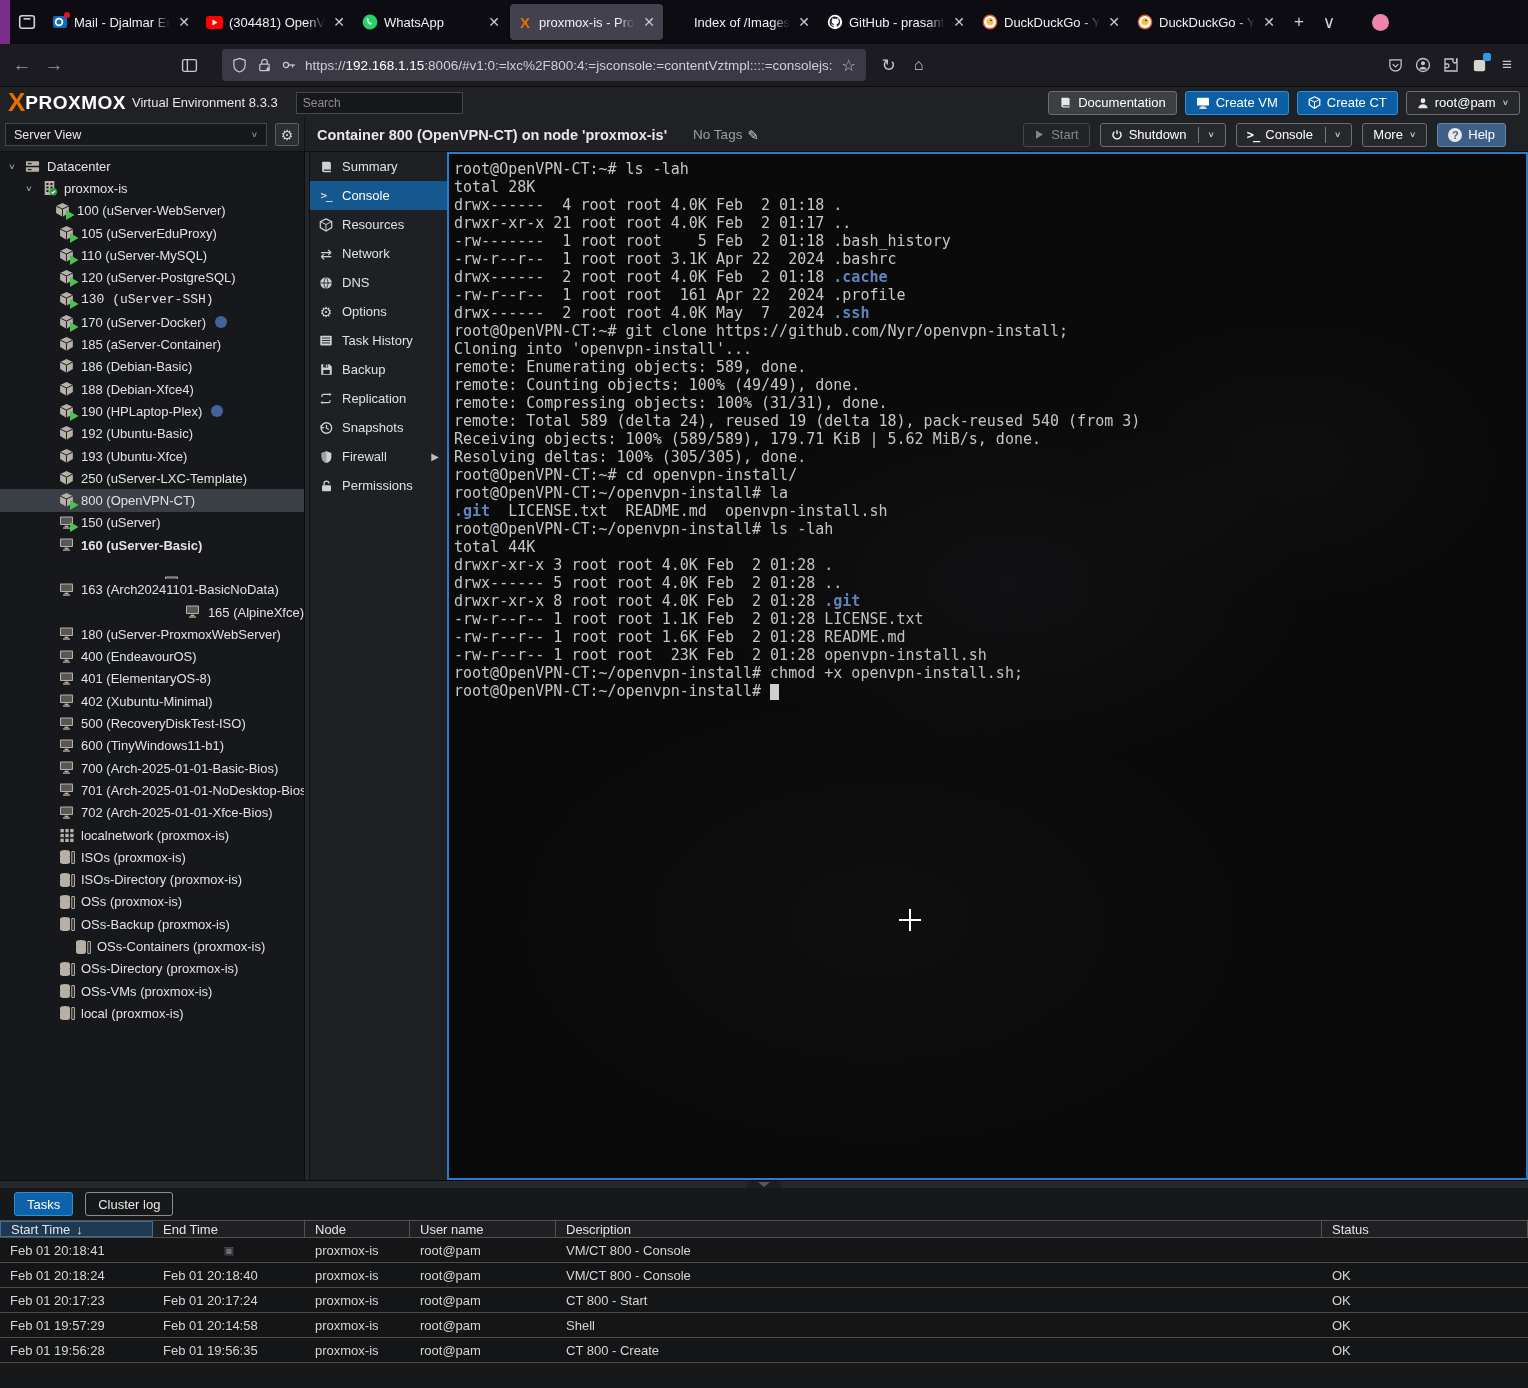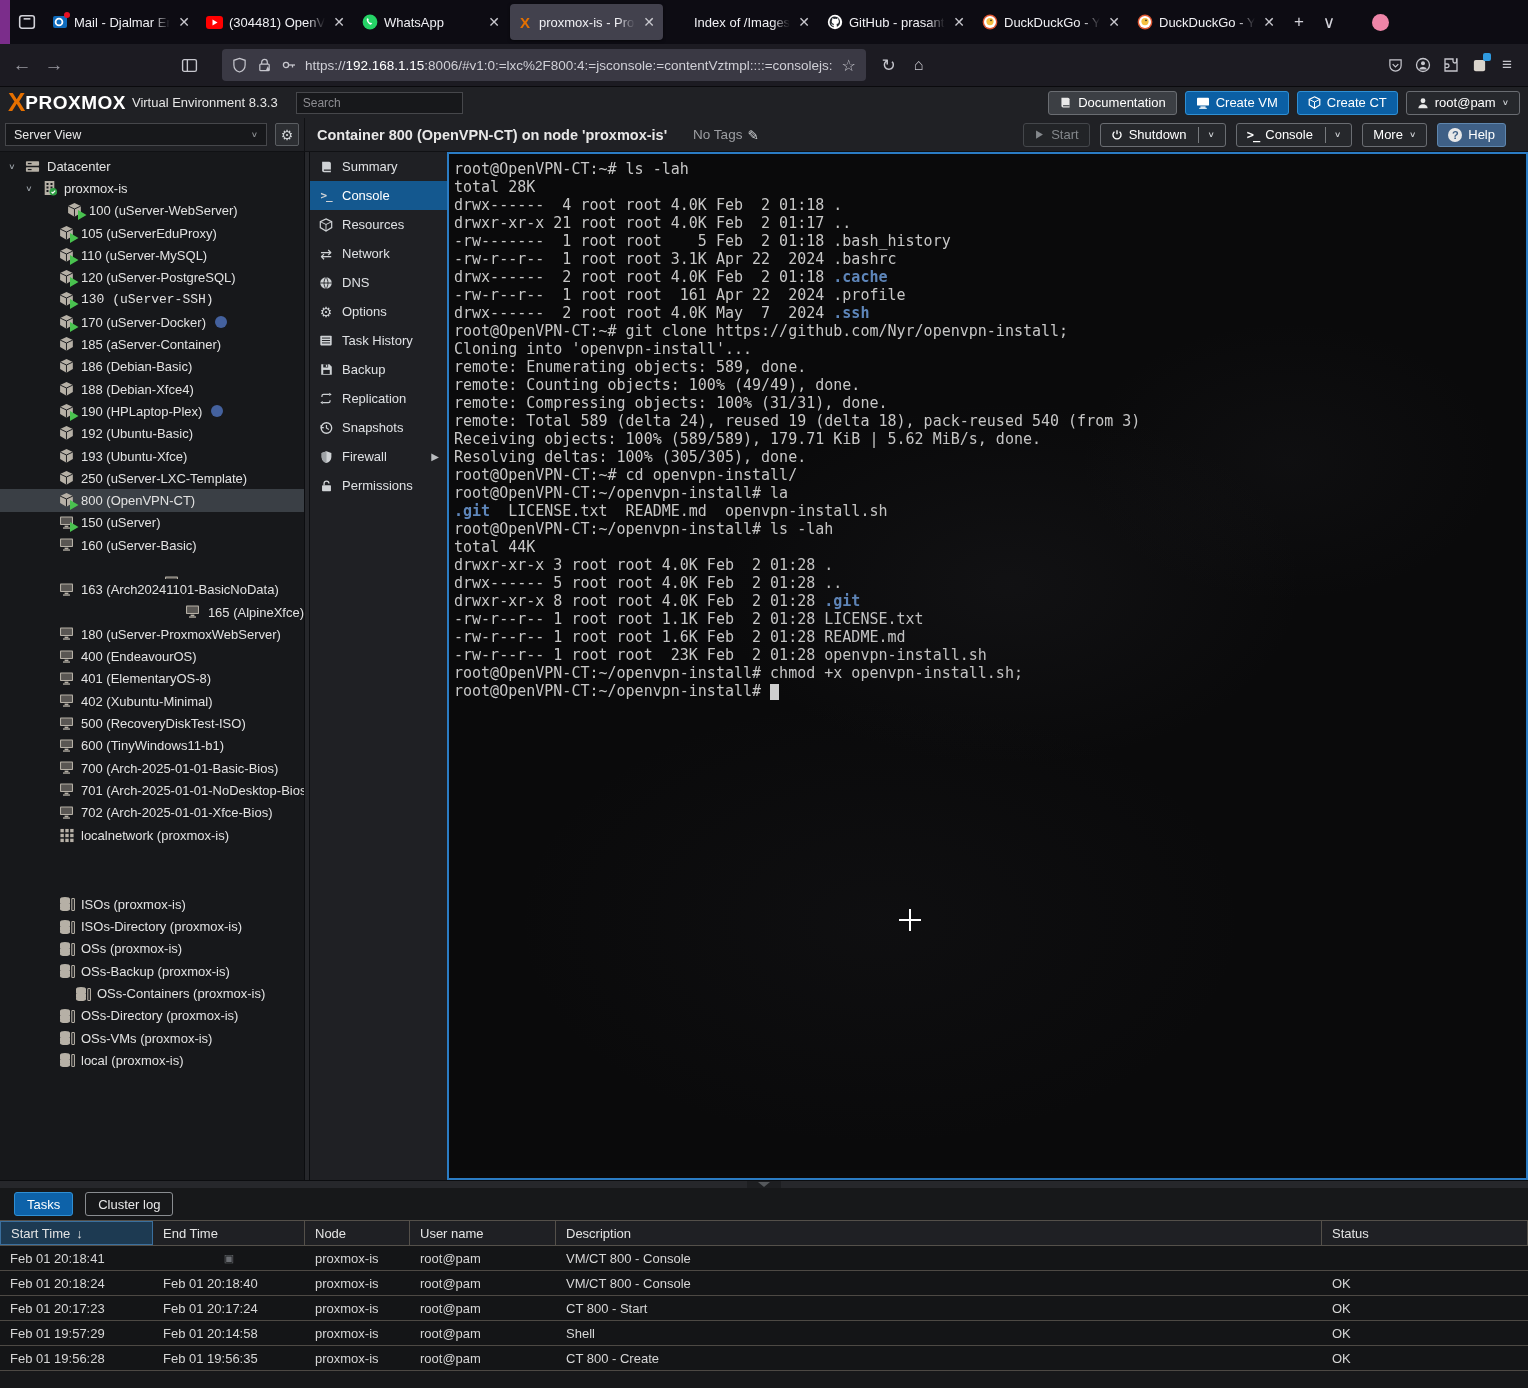--- a/index.html
+++ b/index.html
@@ -94,21 +94,21 @@
     background:#1d1e21; display:flex; align-items:center; justify-content:center; }
   .hsplit .handle::after { content:""; border-left:6px solid transparent; border-right:6px solid transparent; border-top:5px solid #55585c; }
 
   
   .bottom { height:200px; background:#17181a; }
   .btabs { height:32px; display:flex; align-items:center; gap:12px; padding:0 14px; }
   .btab { height:24px; padding:0 12px; display:flex; align-items:center; font-size:13px; border-radius:3px;
     color:#e8e8e8; border:1px solid #8a8d91; background:transparent; }
   .btab.active { background:#0d62a9; border-color:#2f8fd4; color:#fff; }
   .ttable { width:100%; }
-  .thead { display:flex; height:26px; background:#1f2024; border-top:1px solid #54504a; border-bottom:1px solid #54504a; }
+  .thead { display:flex; height:18px; background:#1f2024; border-top:1px solid #54504a; border-bottom:1px solid #54504a; }
   .th { display:flex; align-items:center; padding:0 10px; font-size:13px; color:#e4e4e4; border-right:1px solid #54504a; gap:6px; }
   .th.sorted { background:#1d3a52; border:1px solid #3a6f9e; }
   .tr { display:flex; height:25px; border-bottom:1px solid #4d4944; background:#141517; }
   .td { display:flex; align-items:center; padding:0 10px; font-size:13px; color:#d6d6d6; overflow:hidden; white-space:nowrap; }
   .runico { color:#6a6d72; font-size:11px; }
 
   svg { display:block; }
 </style>
 </head>
 <body>
@@ -381,21 +381,21 @@
               <rect x="5" y="6.5" width="2" height="2"></rect>
               <rect x="9" y="6.5" width="2" height="2"></rect>
               <rect x="5" y="10" width="2" height="2"></rect>
             </g>
             <circle cx="11.8" cy="11.8" r="3.8" fill="#2f9e44"></circle>
             <path d="M10 11.9 l1.3 1.3 l2.4 -2.6" stroke="#fff" stroke-width="1.2" fill="none"></path>
           </svg>
         </span>
         <span style="overflow:hidden;text-overflow:clip;">proxmox-is</span>
       </div>
-      <div class="trow" style="padding-left: 48px; text-align: right;">
+      <div class="trow" style="padding-left: 36px; text-align: right;">
         <span style="width:12px;flex:0 0 12px;"></span>
         <span class="ticon">
           <svg width="18" height="17" viewBox="0 0 16 16">
             <path d="M7.5 1 L13.5 3.8 V10.4 L7.5 13.8 L1.5 10.4 V3.8 Z" fill="#b6b0a6"></path>
             <path d="M1.5 3.8 L7.5 6.6 L13.5 3.8" stroke="#17181b" stroke-width="0.9" fill="none"></path>
             <path d="M7.5 6.6 V13.8" stroke="#17181b" stroke-width="0.9"></path>
           </svg>
           <svg width="10" height="10" viewBox="0 0 10 10" style="position:absolute;right:-3px;bottom:-1px;">
             <path d="M1 0 L9.5 5 L1 10 Z" fill="#49c24f"></path>
           </svg>
@@ -588,21 +588,21 @@
         <span style="width:12px;flex:0 0 12px;"></span>
         <span class="ticon">
           <svg width="18" height="16" viewBox="0 0 16 16">
             <rect x="1" y="1.5" width="13" height="8.6" rx="0.8" fill="#b6b0a6"></rect>
             <rect x="2.2" y="2.7" width="10.6" height="6.2" fill="#17181b"></rect>
             <rect x="2.2" y="2.7" width="10.6" height="6.2" fill="#8f8a82" opacity="0.55"></rect>
             <rect x="5.6" y="10.6" width="3.8" height="1.6" fill="#b6b0a6"></rect>
             <rect x="4" y="12.4" width="7" height="1.3" fill="#b6b0a6"></rect>
           </svg>
         </span>
-        <span style="overflow:hidden;text-overflow:clip;">160 (uServer-Basic)</span>
+        <span style="overflow:hidden;text-overflow:clip;font-weight:bold;">160 (uServer-Basic)</span>
       </div>
       <div class="trow" style="padding-left: 40px; flex-direction: column;">
         <span style="width:12px;flex:0 0 12px;"></span>
         <span class="ticon">
           <svg width="18" height="16" viewBox="0 0 16 16">
             <rect x="1" y="1.5" width="13" height="8.6" rx="0.8" fill="#b6b0a6"></rect>
             <rect x="2.2" y="2.7" width="10.6" height="6.2" fill="#17181b"></rect>
             <rect x="2.2" y="2.7" width="10.6" height="6.2" fill="#8f8a82" opacity="0.55"></rect>
             <rect x="5.6" y="10.6" width="3.8" height="1.6" fill="#b6b0a6"></rect>
             <rect x="4" y="12.4" width="7" height="1.3" fill="#b6b0a6"></rect>
@@ -768,21 +768,21 @@
               <rect x="6.2" y="6.2" width="3.6" height="3.6"></rect>
               <rect x="11.4" y="6.2" width="3.6" height="3.6"></rect>
               <rect x="1" y="11.4" width="3.6" height="3.6"></rect>
               <rect x="6.2" y="11.4" width="3.6" height="3.6"></rect>
               <rect x="11.4" y="11.4" width="3.6" height="3.6"></rect>
             </g>
           </svg>
         </span>
         <span style="overflow:hidden;text-overflow:clip;">localnetwork (proxmox-is)</span>
       </div>
-      <div class="trow" style="padding-left: 40px; margin-top: 47px;">
+      <div class="trow" style="padding-left: 40px;">
         <span style="width:12px;flex:0 0 12px;"></span>
         <span class="ticon">
           <svg width="18" height="16" viewBox="0 0 16 16">
             <g fill="#b6b0a6">
               <ellipse cx="6" cy="3" rx="5" ry="2"></ellipse>
               <path d="M1 3 v3.6 a5 2 0 0 0 10 0 V3"></path>
               <path d="M1 7.4 v3.6 a5 2 0 0 0 10 0 V7.4"></path>
               <path d="M1 11.6 v1.4 a5 2 0 0 0 10 0 v-1.4"></path>
             </g>
             <rect x="12.8" y="2.5" width="2.6" height="12" rx="0.8" fill="none" stroke="#b6b0a6" stroke-width="1.1"></rect>

